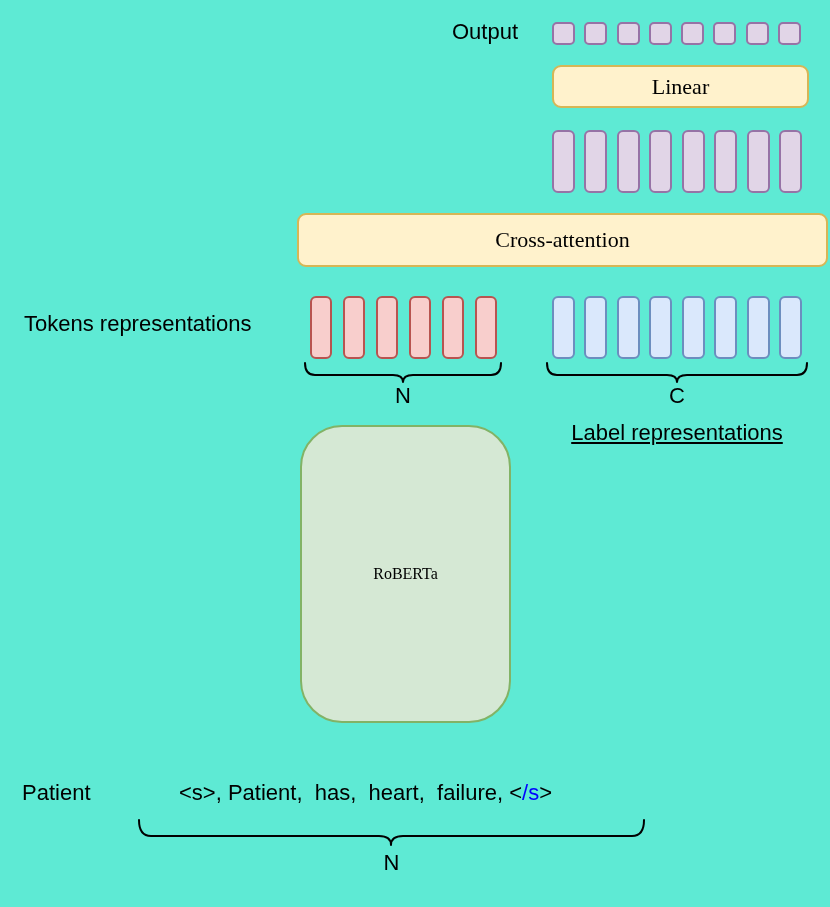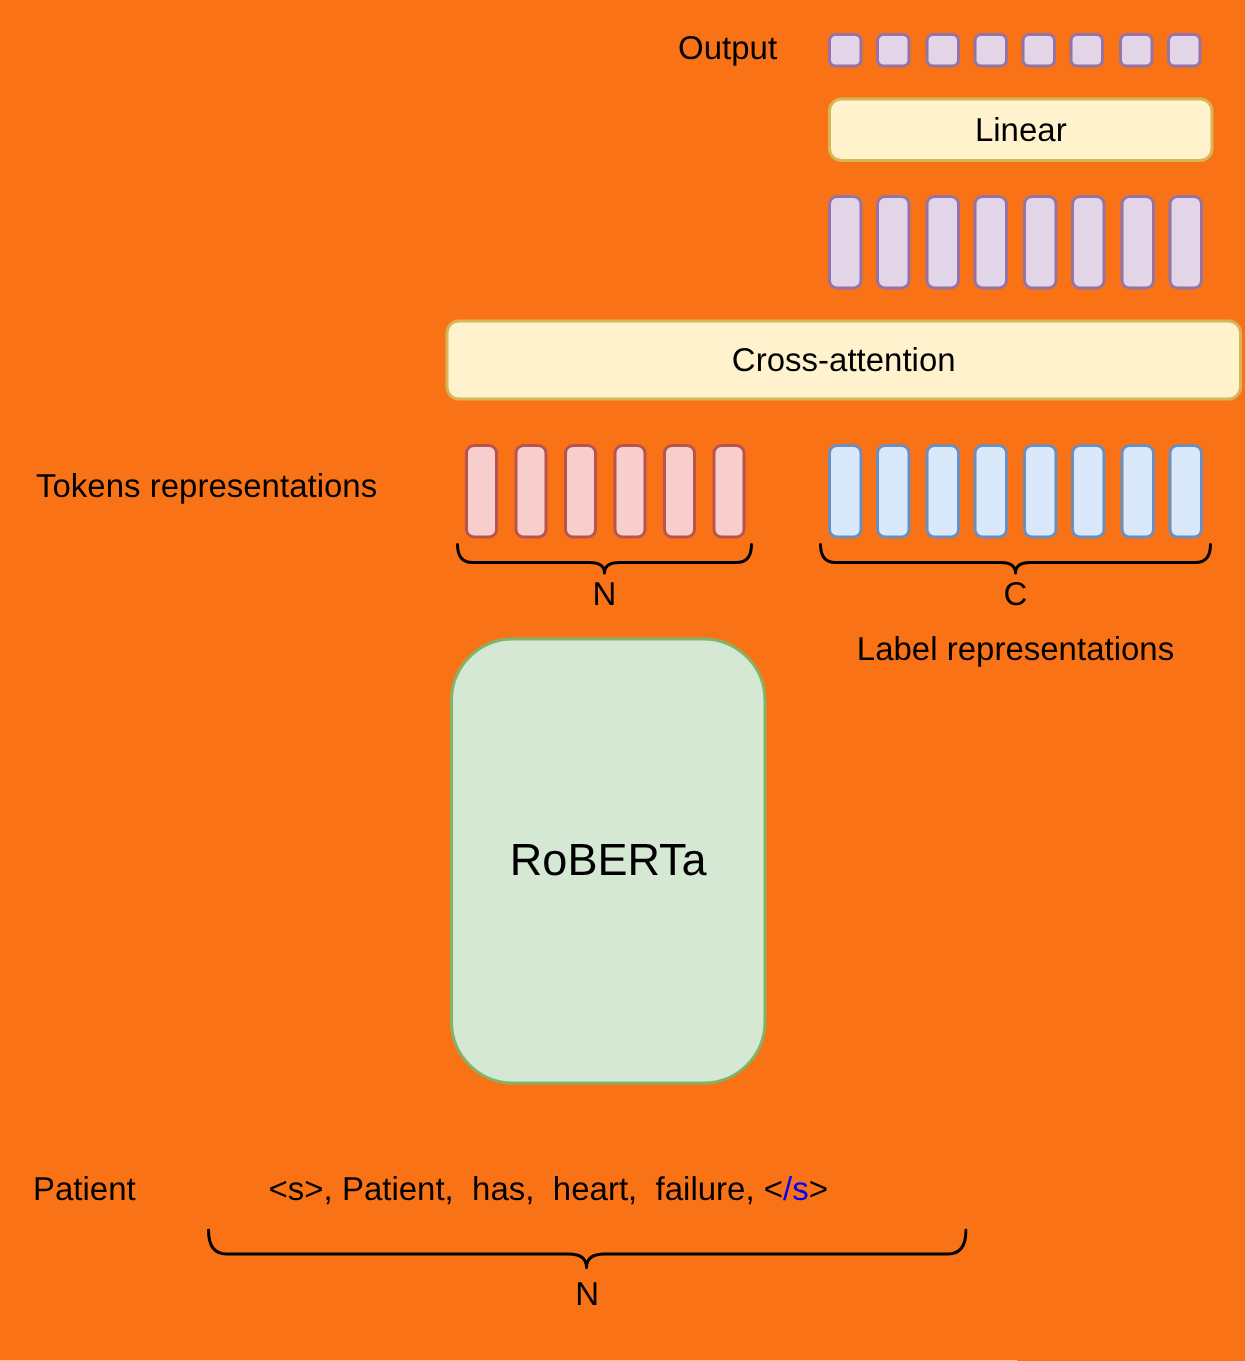--- a/index.html
+++ b/index.html
@@ -1,49 +1,49 @@
 <!DOCTYPE html>
 <html style="--purple-fill: #E1D5E7; --purple-stroke: #9673A6; --yellow-fill: #FFF2CC; --yellow-stroke: #D6B656; --red-fill: #F8CECC; --red-stroke: #B85450; --blue-fill: #DAE8FC; --blue-stroke: #6C8EBF; --green-fill: #D5E8D4; --green-stroke: #82B366; --highlight-blue: #0000FF; --text: #000000;"><head>
 <meta charset="utf-8">
 <style>
   html,body{margin:0;padding:0;background:#ffffff;}
   .canvas{
-    position:relative;width:830px;height:907px;background:#f97316;
+    position:relative;width:830px;height:907px;background:#5eead4;
     font-family:"Liberation Sans",sans-serif;color:var(--text,#000);
     overflow:hidden;
   }
   .label{position:absolute;font-size:22px;line-height:24px;white-space:nowrap;}
   .center-label{position:absolute;font-size:22px;line-height:24px;text-align:center;}
   .row{position:absolute;display:flex;justify-content:space-between;}
   .cell{width:23px;height:23px;border-radius:5px;box-sizing:border-box;
     background:var(--purple-fill);border:2px solid var(--purple-stroke);}
   .bar{width:23px;height:63px;border-radius:6px;box-sizing:border-box;border:2px solid;}
   .bar.purple{background:var(--purple-fill);border-color:var(--purple-stroke);}
   .bar.red{width:22px;background:var(--red-fill);border-color:var(--red-stroke);}
   .bar.blue{background:var(--blue-fill);border-color:var(--blue-stroke);}
   .box{position:absolute;display:flex;align-items:center;justify-content:center;
-    font-size:22px;box-sizing:border-box;}
+    font-size:22px;box-sizing:border-box;font-family:Liberation Serif, serif;}
   .yellow{background:var(--yellow-fill);border:2px solid var(--yellow-stroke);border-radius:9px;}
   .linear-box{left:552px;top:65px;width:257px;height:43px;}
   .cross-box{left:297px;top:213px;width:531px;height:54px;}
   .roberta-box{left:300px;top:425px;width:211px;height:298px;border-radius:42px;
-    background:var(--green-fill);border:2px solid var(--green-stroke);font-size:30px;}
+    background:var(--green-fill);border:2px solid var(--green-stroke);font-size:16px;}
   .output-label{left:452px;top:20px;}
   .squares-row{left:552px;top:22px;width:249px;}
   .hidden-bars{left:552px;top:130px;width:250px;}
   .token-reps-label{left:24px;top:312px;}
   .red-bars{left:310px;top:296px;width:187px;}
   .blue-bars{left:552px;top:296px;width:250px;}
   .brace{position:absolute;}
   .brace-red{left:304px;top:362px;}
   .brace-blue{left:546px;top:362px;}
   .brace-bottom{left:138px;top:819px;}
   .n-reps{left:304px;top:384px;width:198px;}
   .c-label{left:546px;top:384px;width:262px;}
-  .label-reps-label{left:546px;top:421px;width:262px;}
+  .label-reps-label{left:546px;top:421px;width:262px;text-decoration:underline;}
   .tokens-label{left:22px;top:781px;}
   .token-seq{position:absolute;left:152px;top:781px;font-size:22px;line-height:24px;white-space:pre;margin-left:27px;}
   .token-seq .hl{color:var(--highlight-blue);}
   .n-tokens{left:138px;top:851px;width:507px;}
   svg path{stroke:#000;stroke-width:2;fill:none;stroke-linecap:round;stroke-linejoin:round;}
 </style>
 </head>
 <body>
 
 <div class="canvas">

